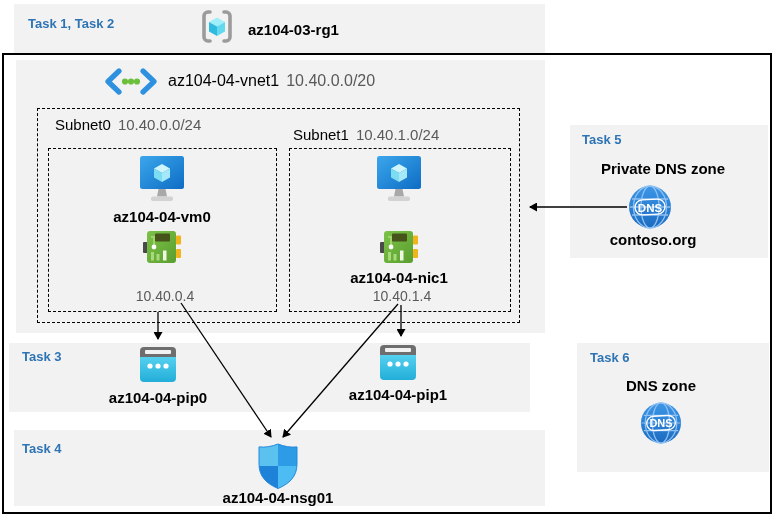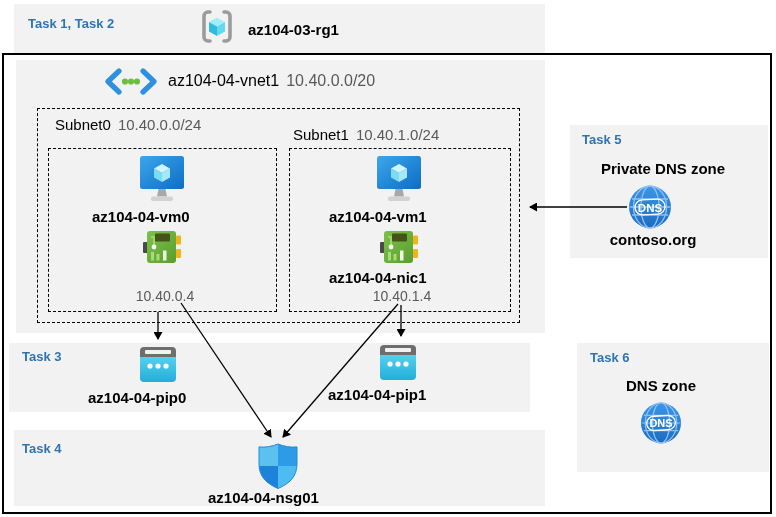--- a/index.html
+++ b/index.html
@@ -5,21 +5,21 @@
   html,body{margin:0;padding:0;background:#fff;}
   #canvas{
     position:relative;width:776px;height:517px;overflow:hidden;background:#fff;
     font-family:"Liberation Sans","DejaVu Sans",sans-serif;color:#000;
   }
   .abs{position:absolute;}
   .band{position:absolute;background:#F2F2F2;}
   .outer-border{position:absolute;border:2px solid #000;box-sizing:border-box;background:transparent;}
   .dashed{position:absolute;border:1px dashed #000;box-sizing:border-box;}
   .task-label{position:absolute;color:#2E74B5;font-weight:bold;font-size:13px;white-space:nowrap;}
-  .res-label{position:absolute;font-weight:bold;font-size:15px;width:140px;white-space:nowrap;}
+  .res-label{position:absolute;font-weight:bold;font-size:15px;text-align:center;width:140px;white-space:nowrap;}
   .ip-label{position:absolute;font-weight:normal;font-size:14px;color:#595959;text-align:center;width:140px;}
   .title-label{position:absolute;font-weight:bold;font-size:15px;text-align:center;width:182px;white-space:nowrap;}
   .inline-name{font-weight:normal;text-align:center;}
   .cidr{color:#595959;font-weight:normal;margin-left:7px;}
   .vnet-title{font-size:16px;white-space:nowrap;}
   .subnet-title{font-size:15px;white-space:nowrap;}
   .rg-title{font-size:15px;font-weight:bold;white-space:nowrap;}
   svg{display:block;}
   #arrow-overlay{position:absolute;left:0;top:0;z-index:10;pointer-events:none;}
   #arrow-overlay line{stroke:#000;stroke-width:1.3;}
@@ -128,21 +128,20 @@
   <div class="abs" style="left:377px;top:156px;">
     <svg width="44" height="47" viewBox="0 0 44 47">
       <rect x="0" y="0" width="44" height="33" rx="2.5" fill="url(#vmGrad)"></rect>
       <polygon points="22,8 30,12.5 22,17 14,12.5" fill="#CFF5FC"></polygon>
       <polygon points="14,12.5 22,17 22,26 14,21.5" fill="#7BDCF2"></polygon>
       <polygon points="30,12.5 22,17 22,26 30,21.5" fill="#A5E9F8"></polygon>
       <path d="M18.5 33 h7 l1.5 7.5 h-10 z" fill="#A8A8A8"></path>
       <rect x="11" y="40.5" width="22" height="4.5" rx="1.8" fill="#D2D2D2"></rect>
     </svg>
   </div>
-  <div class="res-label" style="left:329px;top:208px;">az104-04-vm1</div>
 
   <div class="abs" style="left:380px;top:230px;">
     <svg width="38" height="34" viewBox="0 0 38 34">
       <rect x="0" y="12" width="5" height="11" rx="1" fill="#4A4A4A"></rect>
       <rect x="33" y="5.5" width="5" height="9" rx="1" fill="#F2B41C"></rect>
       <rect x="33" y="19" width="5" height="9" rx="1" fill="#F2B41C"></rect>
       <rect x="4" y="1" width="29" height="32" rx="3" fill="url(#nicGrad)"></rect>
       <rect x="12" y="3.5" width="15" height="8" rx="1" fill="#46531B"></rect>
       <path d="M8 7 h3 v8" stroke="#9FD468" stroke-width="2" fill="none"></path>
       <circle cx="11" cy="17" r="2.4" fill="#fff"></circle>

